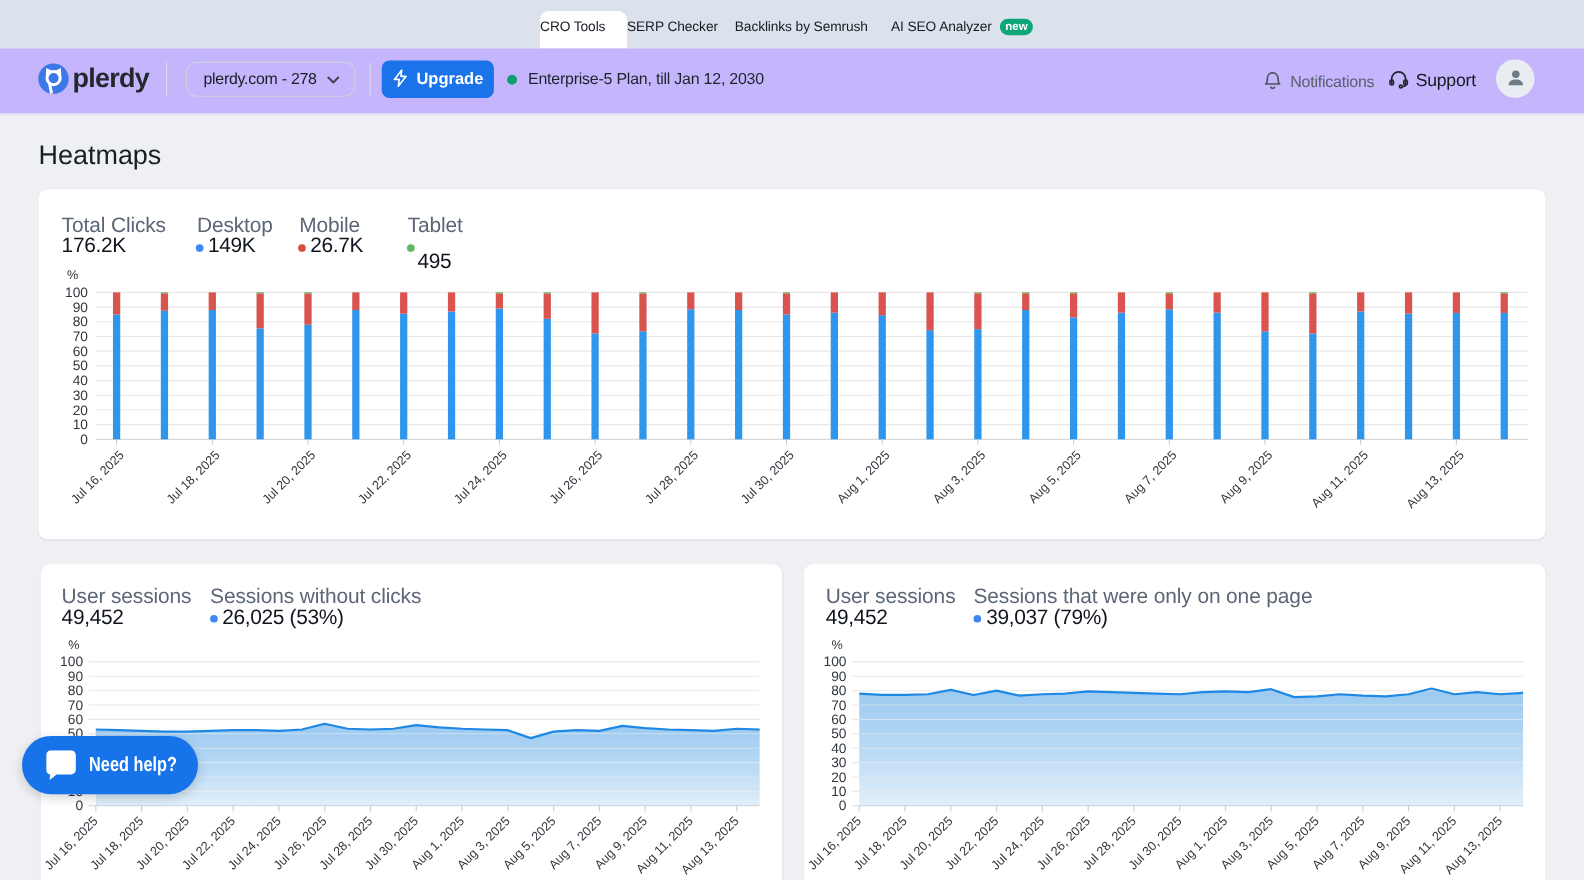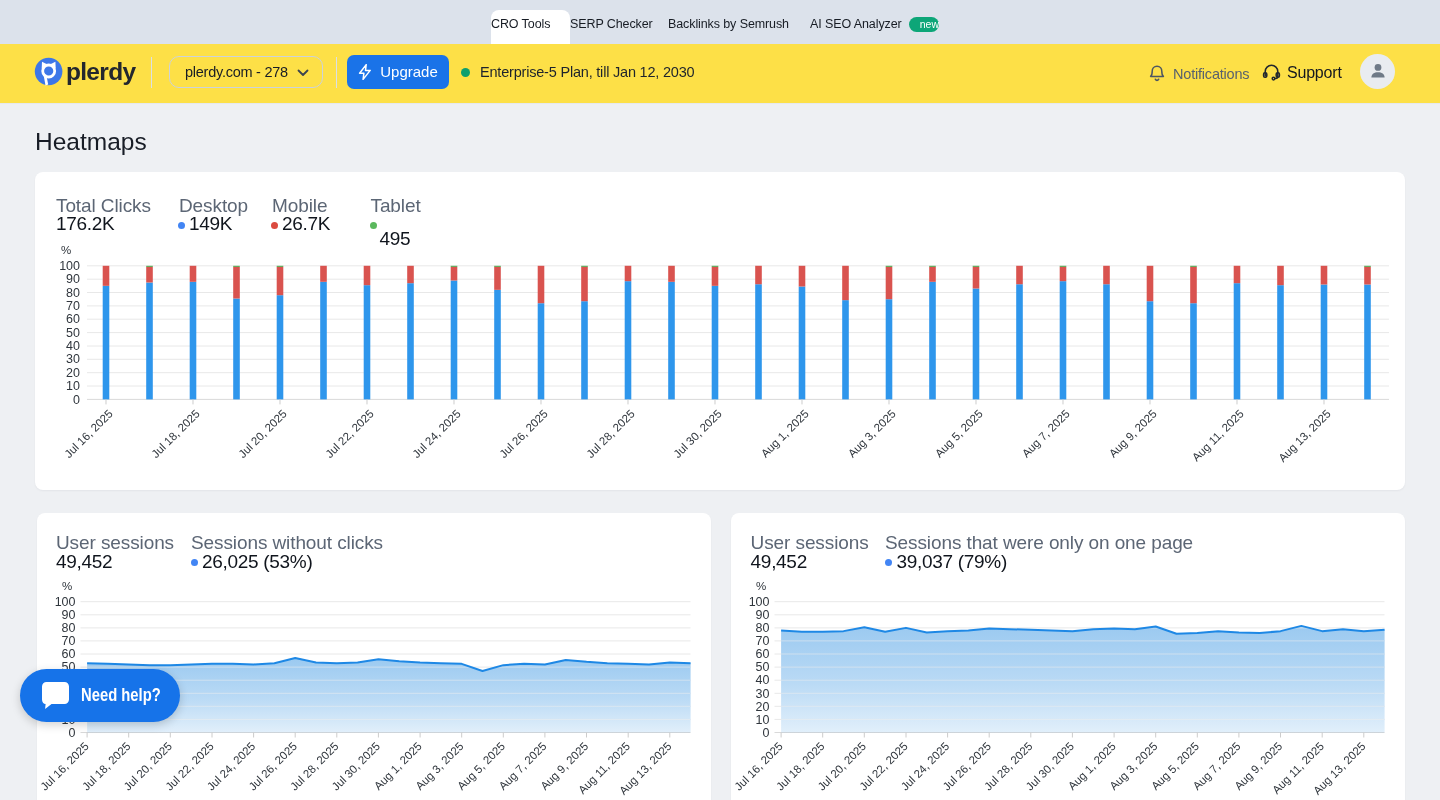--- a/index.html
+++ b/index.html
@@ -1,24 +1,24 @@
 <!DOCTYPE html>
 <html><head><meta charset="utf-8">
 <style>
 *{margin:0;padding:0;box-sizing:border-box}
 html,body{width:1440px;height:800px;overflow:hidden;font-family:"Liberation Sans",sans-serif;background:#eef0f3}
 .strip{position:absolute;left:0;top:0;width:1440px;height:44px;background:#dce2eb}
 .tab{position:absolute;top:0;height:44px;line-height:48px;font-size:12.5px;letter-spacing:-0.1px;font-weight:500;color:#171c24;white-space:nowrap}
 .tab.on{background:#fff;border-radius:8px 8px 0 0;top:10px;height:34px;line-height:28px}
-.badge{position:absolute;left:909px;top:17px;width:30px;height:15px;border-radius:8px;background:#0da678;color:#fff;font-size:10.5px;line-height:15px;text-align:right;font-weight:400}
-.hdr{position:absolute;left:0;top:44px;width:1440px;height:60px;background:#fde047;border-bottom:1px solid #e6e9ee}
+.badge{position:absolute;left:909px;top:17px;width:30px;height:15px;border-radius:8px;background:#0da678;color:#fff;font-size:10.5px;line-height:15px;text-align:center;font-weight:700}
+.hdr{position:absolute;left:0;top:44px;width:1440px;height:60px;background:#c4b5fd;border-bottom:1px solid #e6e9ee}
 .vdiv{position:absolute;top:13px;width:1px;height:31px;background:#dadfe6}
 .wordmark{position:absolute;left:66px;top:14px;font-size:24.5px;font-weight:bold;color:#23272e;letter-spacing:-0.7px}
 .dd{position:absolute;left:169px;top:12px;width:154px;height:32px;border:1px solid #ccd2da;border-radius:10px;font-size:14.5px;letter-spacing:-0.25px;color:#181d25;line-height:30px;padding-left:15px}
-.upg{position:absolute;left:347px;top:11px;width:102px;height:34px;background:#1a73e8;border-radius:7px;color:#fff;font-size:15px;font-weight:400;text-align:center;line-height:34px}
+.upg{position:absolute;left:347px;top:11px;width:102px;height:34px;background:#1a73e8;border-radius:7px;color:#fff;font-size:15px;font-weight:700;text-align:center;line-height:34px}
 .gdot{position:absolute;left:461px;top:24px;width:9px;height:9px;border-radius:50%;background:#0e9f6e}
 .plan{position:absolute;left:480px;top:20px;font-size:14.5px;letter-spacing:-0.2px;color:#1d232c}
 .notif{position:absolute;left:1148px;top:20px;font-size:14.5px;letter-spacing:-0.2px;color:#58616d}
 .supp{position:absolute;left:1262px;top:19px;font-size:16px;letter-spacing:-0.2px;font-weight:500;color:#14181f}
 .avatar{position:absolute;left:1360px;top:10px;width:35px;height:35px;border-radius:50%;background:#e9ecf0}
 h1{position:absolute;left:35px;top:128px;font-size:24.5px;font-weight:500;color:#181d26}
 .card{position:absolute;background:#fff;border-radius:8px;box-shadow:0 1px 2px rgba(16,24,40,.05)}
 .slabel{position:absolute;font-size:19px;letter-spacing:-0.1px;color:#5c6675;white-space:nowrap}
 .sval{position:absolute;font-size:19px;letter-spacing:-0.3px;font-weight:normal;color:#10151d;white-space:nowrap}
 .dot{position:absolute;width:7px;height:7px;border-radius:50%}

